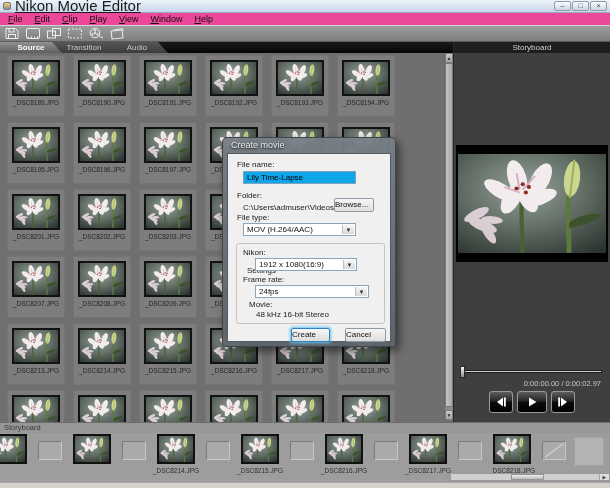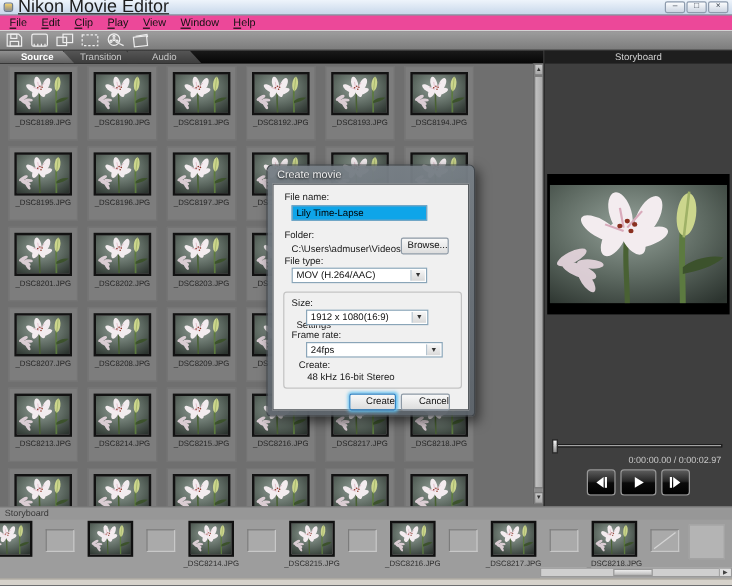--- a/index.html
+++ b/index.html
@@ -103,25 +103,25 @@
     border-radius:5px 5px 3px 3px; border:1px solid #41464b;
     background:linear-gradient(rgba(118,126,133,.96), rgba(92,99,106,.96));
     box-shadow:3px 4px 10px rgba(0,0,0,.55); }
   .dlg-title { height:15px; line-height:15px; padding-left:8px; font-size:9px; color:#eeeeee; text-shadow:0 1px 2px #000; }
   .dlg-body { position:absolute; left:4px; right:4px; top:15px; bottom:4px; background:#f0f0f0; border:1px solid #565b5f; }
   .dlbl { position:absolute; font-size:8px; color:#1a1a1a; }
   .dval { position:absolute; font-size:8px; color:#1a1a1a; }
   .dlg-input { position:absolute; left:15px; top:17px; width:113px; height:13px;
     border:1px solid #7fa3bd; background:#0ea5e9; font-size:8px; padding:0 3px; }
   .btn { position:absolute; font-size:8px; color:#111; border:1px solid #8d99a5; border-radius:2px;
-    background:linear-gradient(#f8f8f8,#dddddd); text-align:right; }
+    background:linear-gradient(#f8f8f8,#dddddd); text-align:left; }
   .btn.browse { left:106px; top:44px; width:40px; height:14px; line-height:12px; }
   .btn.create { left:63px; top:174px; width:39px; height:14px; line-height:12px;
     border-color:#2f82c3; box-shadow:0 0 3px 1px #5fc1f2; }
-  .btn.cancel { left:106px; top:174px; width:41px; height:14px; line-height:12px; }
+  .btn.cancel { left:117px; top:174px; width:41px; height:14px; line-height:12px; }
   .combo { position:absolute; height:13px; background:#fff; border:1px solid #8aa5b8;
     font-size:8px; line-height:11px; padding-left:3px; color:#111; }
   .combo .dd { position:absolute; right:1px; top:1px; bottom:1px; width:12px;
     background:linear-gradient(#f6f6f6,#d9d9d9); border-left:1px solid #b5c4cf;
     font-size:6px; text-align:center; line-height:10px; color:#333; }
   .combo.ft { left:15px; top:69px; width:113px; }
   .group { position:absolute; left:8px; top:89px; width:149px; height:81px;
     border:1px solid #c3c3c3; border-radius:3px; }
   .group-lbl { position:absolute; left:7px; top:-5px; background:#f0f0f0; padding:0 3px; font-size:8px; color:#1a1a1a;margin-top:27px; }
   .combo.size { left:18px; top:14px; width:102px; }
@@ -592,31 +592,31 @@
       <div class="dlbl" style="left:9px; top:37px">Folder:</div>
       <div class="dval" style="left:15px; top:49px">C:\Users\admuser\Videos</div>
       <div class="btn browse">Browse...</div>
       <div class="dlbl" style="left:9px; top:59px">File type:</div>
       <div class="combo ft">
         <span>MOV (H.264/AAC)</span>
         <span class="dd">▼</span>
       </div>
       <div class="group">
         <div class="group-lbl">Settings</div>
-        <div class="dlbl" style="left:6px; top:4px">Size:</div>
+        <div class="dlbl" style="left:6px; top:4px">Nikon:</div>
         <div class="combo size">
           <span>1912 x 1080(16:9)</span>
           <span class="dd">▼</span>
         </div>
         <div class="dlbl" style="left:6px; top:31px">Frame rate:</div>
         <div class="combo fps">
           <span>24fps</span>
           <span class="dd">▼</span>
         </div>
-        <div class="dlbl" style="left:12px; top:56px">Create:</div>
+        <div class="dlbl" style="left:12px; top:56px">Movie:</div>
         <div class="dval" style="left:19px; top:66px">48 kHz 16-bit Stereo</div>
       </div>
       <div class="btn create">Create</div>
       <div class="btn cancel">Cancel</div>
     </div>
   </div>
 
 
 </div>
 

